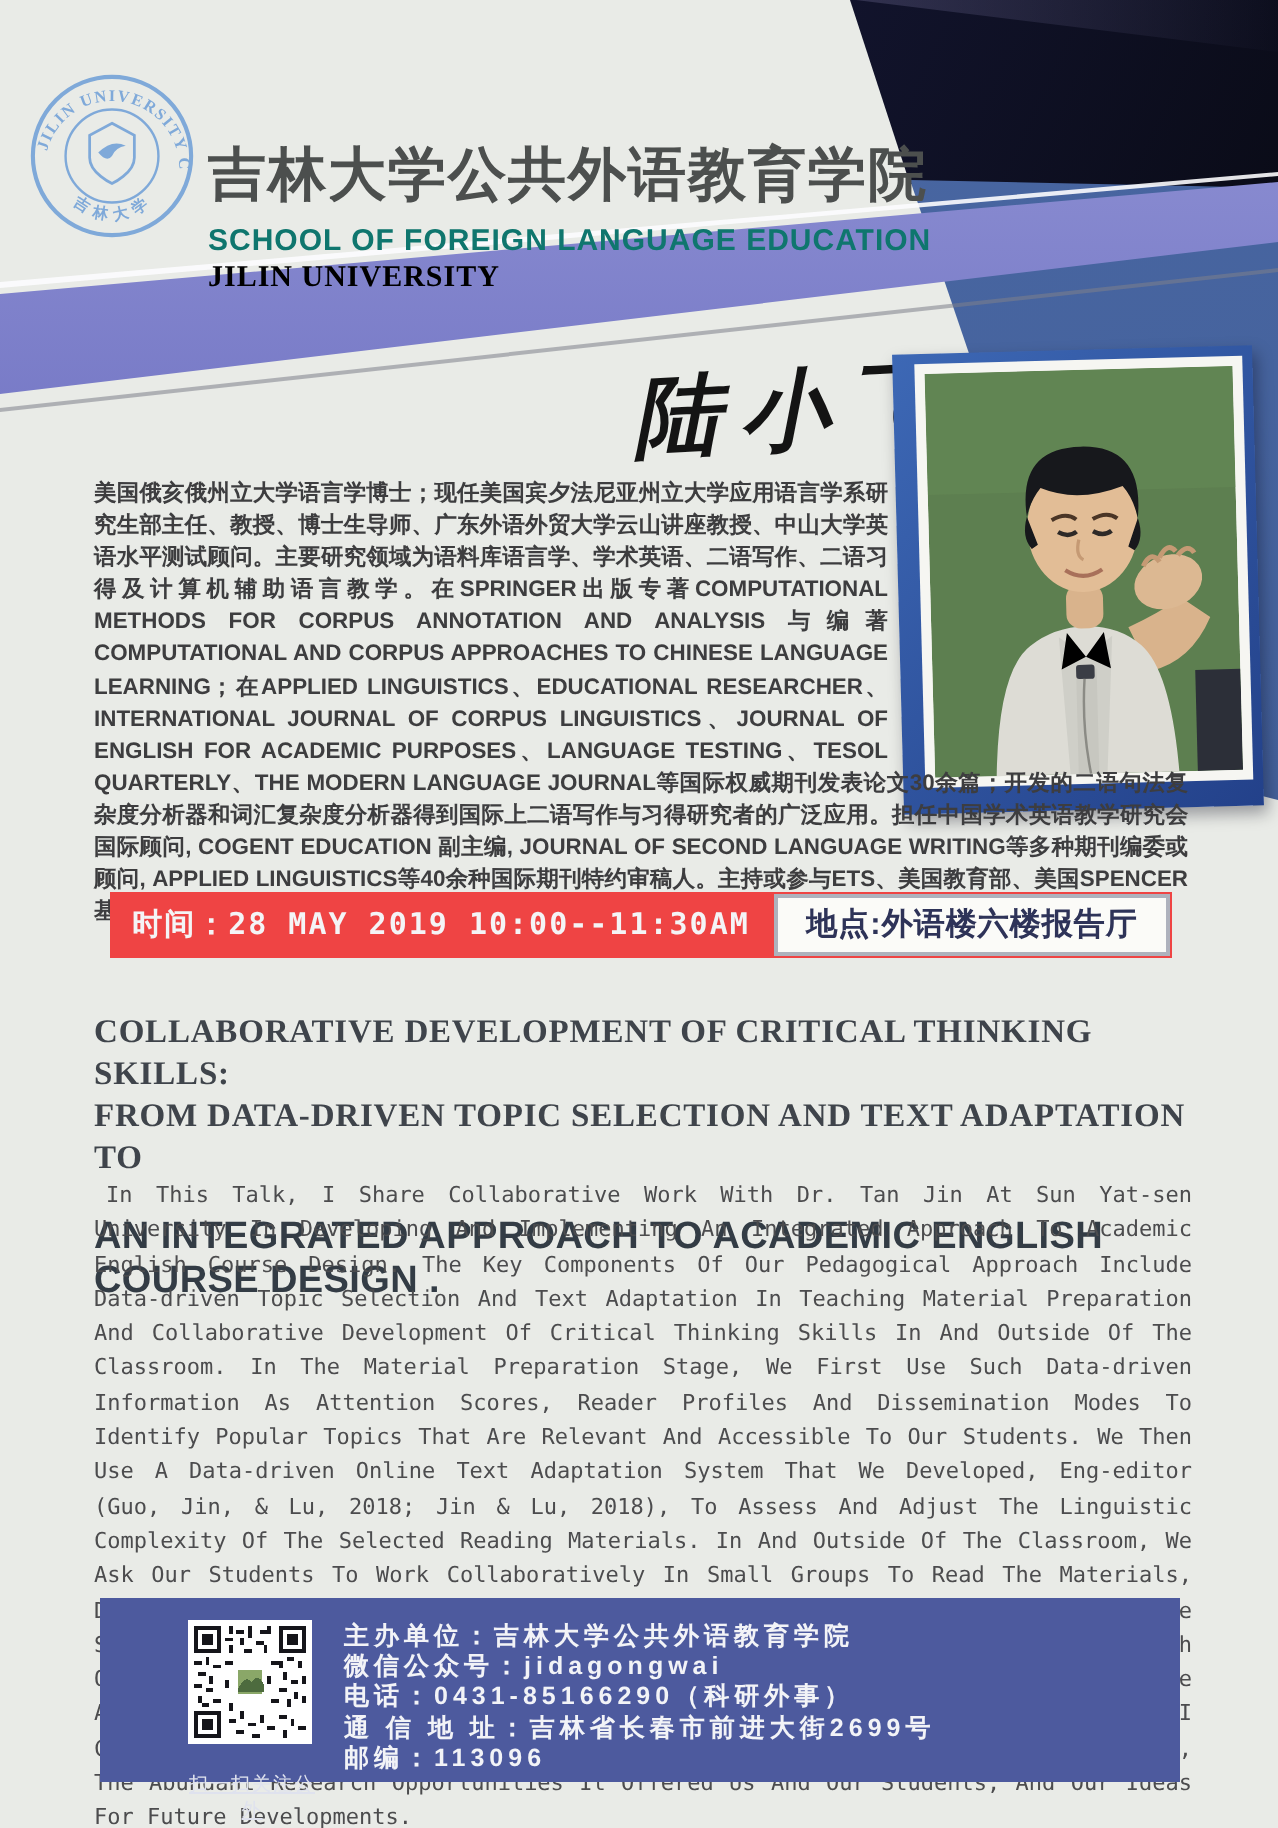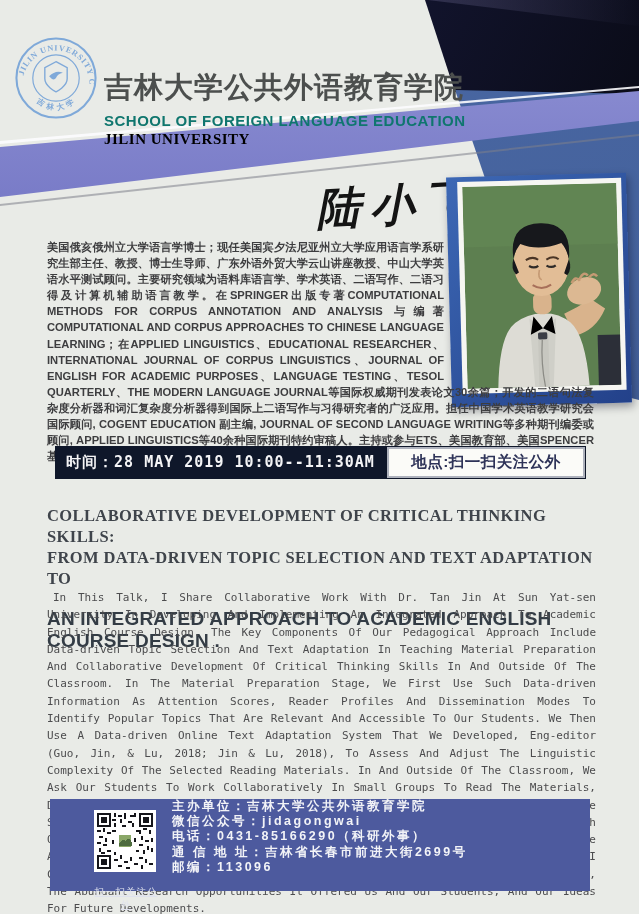--- a/index.html
+++ b/index.html
@@ -49,21 +49,21 @@
   .photo-img{ width:100%; height:100%; display:block; }
 
   
   .bio{ position:absolute; left:47px; top:239px; width:547px;
     font-size:11.2px; line-height:16.1px; color:#3d3d3f; text-align:justify;
     font-weight:bold; }
   .bio-spacer{ float:right; width:150px; height:138px; }
 
   
   .banner{ position:absolute; left:55px; top:446px; width:531px; height:33px;
-    display:flex; background:#0f172a; }
+    display:flex; background:#ef4444; }
   .banner-time{ flex:1; display:flex; align-items:center; justify-content:center;
     color:#f4f4f6; font-family:"DejaVu Sans Mono", monospace; font-weight:bold;
     font-size:15px; letter-spacing:1px; }
   .banner-venue{ width:198px; margin:1px; display:flex; align-items:center;
     justify-content:center; background:#fbfbf8; border:2px solid #aeb2bd;
     color:#2e3358; font-weight:bold; font-size:15.5px; letter-spacing:.5px; }
 
   
   .talk-title{ position:absolute; left:47px; top:505px; width:549px; }
   .title-serif{ font-family:"Liberation Serif", serif; font-weight:bold;
@@ -75,21 +75,21 @@
   .abstract{ position:absolute; left:47px; top:589px; width:549px;
     font-family:"DejaVu Sans Mono", monospace; font-size:11px; line-height:17.3px;
     color:#4c4c4e; text-align:justify; text-indent:6px; }
 
   
   .footer{ position:absolute; left:50px; top:799px; width:540px; height:92px;
     background:#4d5a9e; }
   .qr-wrap{ position:absolute; left:44px; top:11px; width:64px; text-align:center; }
   .qr{ width:62px; height:62px; background:#fff; padding:3px; display:block; }
   .qr-caption{ margin-top:14px; font-size:9.5px; color:#dfe2ee; letter-spacing:1px;text-decoration:underline; }
-  .footer-lines{ position:absolute; left:122px; top:0; }
+  .footer-lines{ position:absolute; left:122px; top:12px; }
   .footer-line{ color:#f2f3f7; font-weight:bold; font-size:12.5px;
     line-height:15.2px; letter-spacing:2.5px; white-space:nowrap; }
 </style>
 </head>
 <body>
 
 <div class="poster">
 
   <div class="navy-tri"></div>
   <div class="navy-streak"></div>
@@ -153,21 +153,21 @@
     </div>
   </div>
 
   <div class="bio">
     <div class="bio-spacer"></div>
     <span>美国俄亥俄州立大学语言学博士；现任美国宾夕法尼亚州立大学应用语言学系研究生部主任、教授、博士生导师、广东外语外贸大学云山讲座教授、中山大学英语水平测试顾问。主要研究领域为语料库语言学、学术英语、二语写作、二语习得及计算机辅助语言教学。在SPRINGER出版专著COMPUTATIONAL METHODS FOR CORPUS ANNOTATION AND ANALYSIS 与编著COMPUTATIONAL AND CORPUS APPROACHES TO CHINESE LANGUAGE LEARNING；在APPLIED LINGUISTICS、EDUCATIONAL RESEARCHER、INTERNATIONAL JOURNAL OF CORPUS LINGUISTICS、JOURNAL OF ENGLISH FOR ACADEMIC PURPOSES、LANGUAGE TESTING、TESOL QUARTERLY、THE MODERN LANGUAGE JOURNAL等国际权威期刊发表论文30余篇；开发的二语句法复杂度分析器和词汇复杂度分析器得到国际上二语写作与习得研究者的广泛应用。担任中国学术英语教学研究会国际顾问, COGENT EDUCATION 副主编, JOURNAL OF SECOND LANGUAGE WRITING等多种期刊编委或顾问, APPLIED LINGUISTICS等40余种国际期刊特约审稿人。主持或参与ETS、美国教育部、美国SPENCER基金、中国国家社科基金、教育部社科基金等资助的多个研究项目。</span>
   </div>
 
   <div class="banner">
     <div class="banner-time">时间：28 MAY 2019 10:00--11:30AM</div>
-    <div class="banner-venue">地点:扫一扫关注公外</div>
+    <div class="banner-venue">地点:外语楼六楼报告厅</div>
   </div>
 
   <div class="talk-title">
     <div class="title-serif">COLLABORATIVE DEVELOPMENT OF CRITICAL THINKING SKILLS:</div>
     <div class="title-serif">FROM DATA-DRIVEN TOPIC SELECTION AND TEXT ADAPTATION TO</div>
     <div class="title-sub">AN INTEGRATED APPROACH TO ACADEMIC ENGLISH COURSE DESIGN .</div>
   </div>
 
   <div class="abstract">In This Talk, I Share Collaborative Work With Dr. Tan Jin At Sun Yat-sen University In Developing And Implementing An Integrated Approach To Academic English Course Design. The Key Components Of Our Pedagogical Approach Include Data-driven Topic Selection And Text Adaptation In Teaching Material Preparation And Collaborative Development Of Critical Thinking Skills In And Outside Of The Classroom. In The Material Preparation Stage, We First Use Such Data-driven Information As Attention Scores, Reader Profiles And Dissemination Modes To Identify Popular Topics That Are Relevant And Accessible To Our Students. We Then Use A Data-driven Online Text Adaptation System That We Developed, Eng-editor (Guo, Jin, &amp; Lu, 2018; Jin &amp; Lu, 2018), To Assess And Adjust The Linguistic Complexity Of The Selected Reading Materials. In And Outside Of The Classroom, We Ask Our Students To Work Collaboratively In Small Groups To Read The Materials, Develop And Present Convincing Argumentative Speeches With Adequate Evidence Support, Complete Collaborative Writing Projects Using Wiki, And Evaluate Each Other's Speeches And Writing Products In Terms Of The Persuasiveness Of The Arguments Made And The Appropriateness And Effectiveness Of The Evidence Used. I Conclude With A Discussion Of Student Perceptions Of This Pedagogical Approach, The Abundant Research Opportunities It Offered Us And Our Students, And Our Ideas For Future Developments.</div>
 

